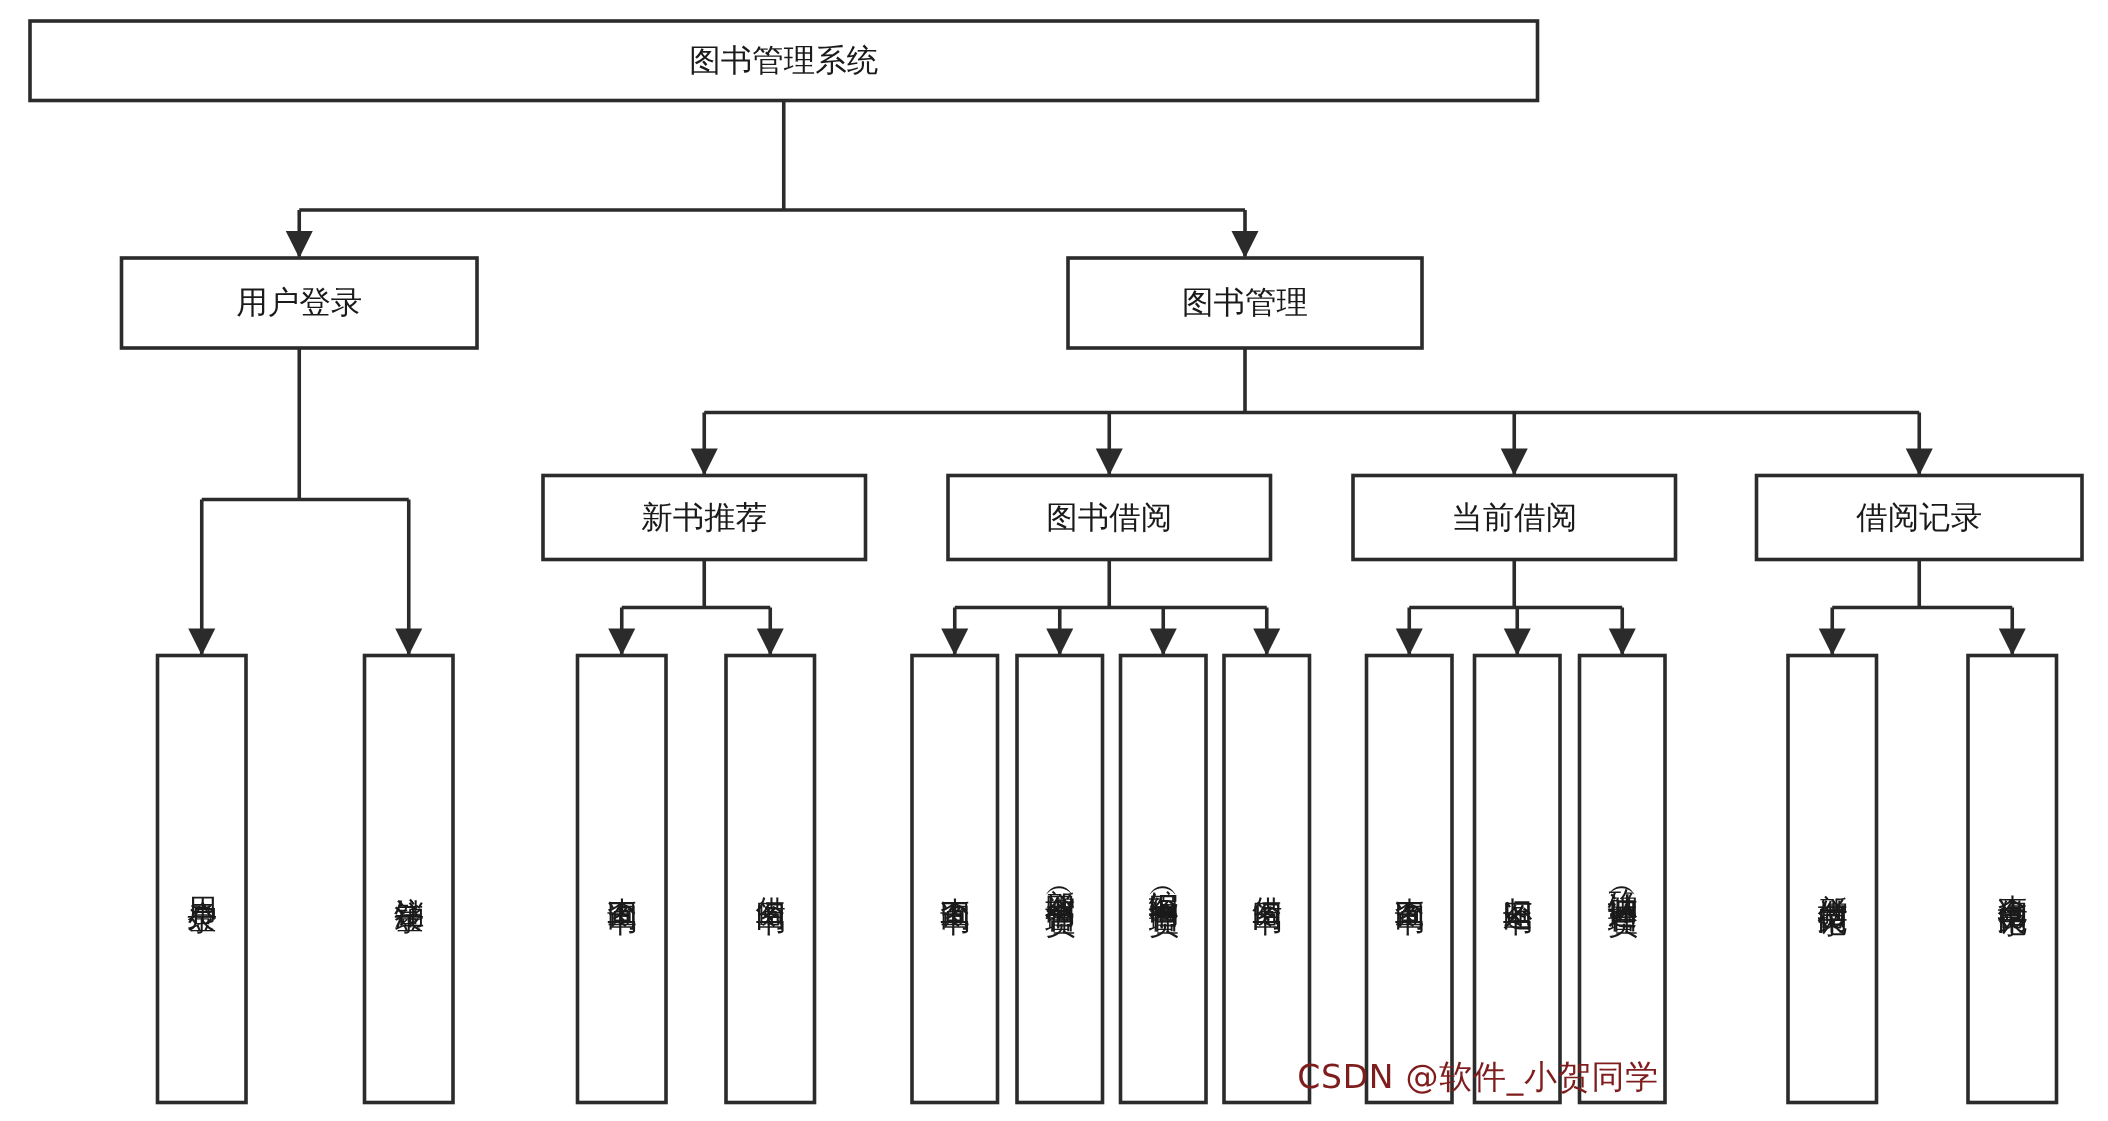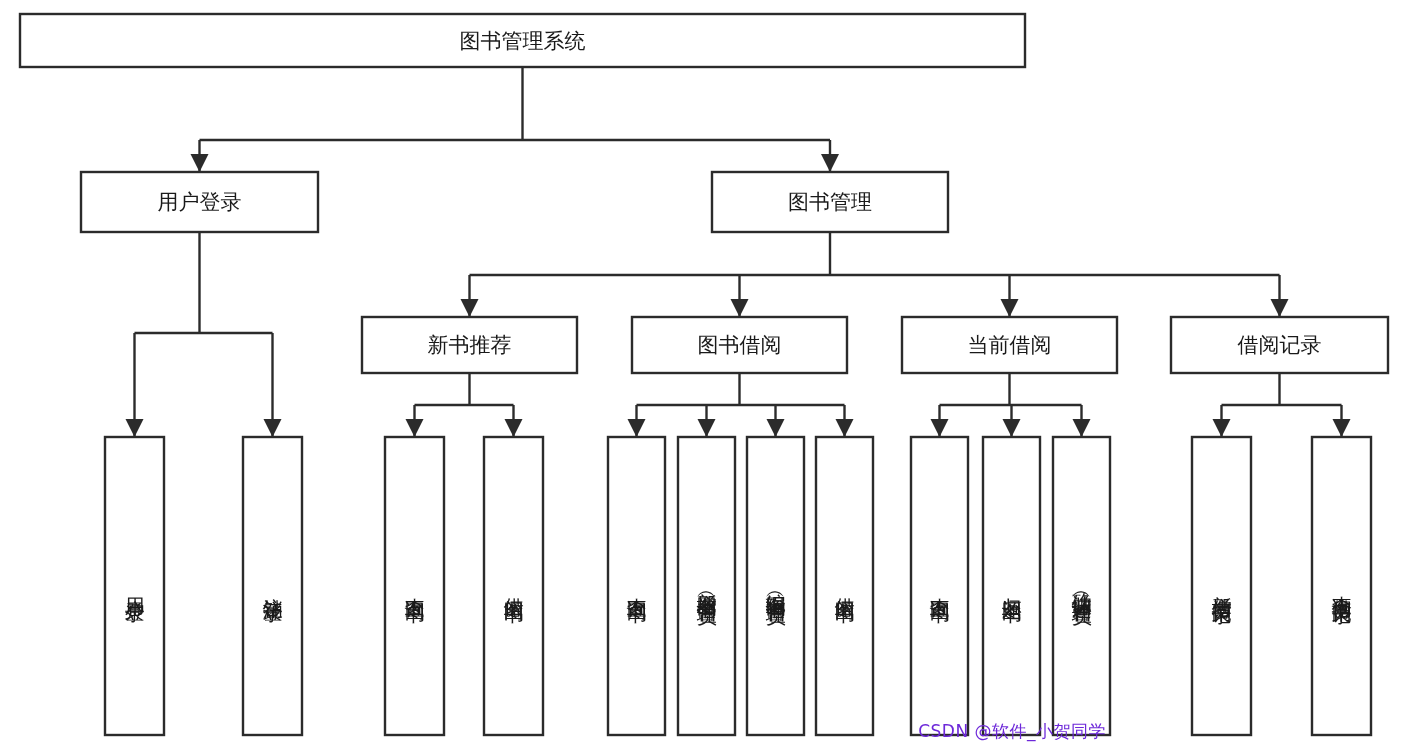--- a/index.html
+++ b/index.html
@@ -59,24 +59,24 @@
     letter-spacing: 2px;
     display: flex;
     align-items: center;
     justify-content: center;
     white-space: nowrap;
     pointer-events: none;
   }
   .watermark {
     position: absolute;
     right: 8px;
-    bottom: 4px;
+    bottom: 14px;
     font-family: "DejaVu Sans", "Liberation Sans", sans-serif;
-    font-size: 17px;
-    color: #6d28d9;
+    font-size: 22px;
+    color: #7f1d1d;
     letter-spacing: 0.5px;
     white-space: nowrap;
   }
 </style>
 </head>
 <body>
 
 <div id="diagram-root">
 
   <svg id="tree-svg" viewBox="0 0 1405 747">

